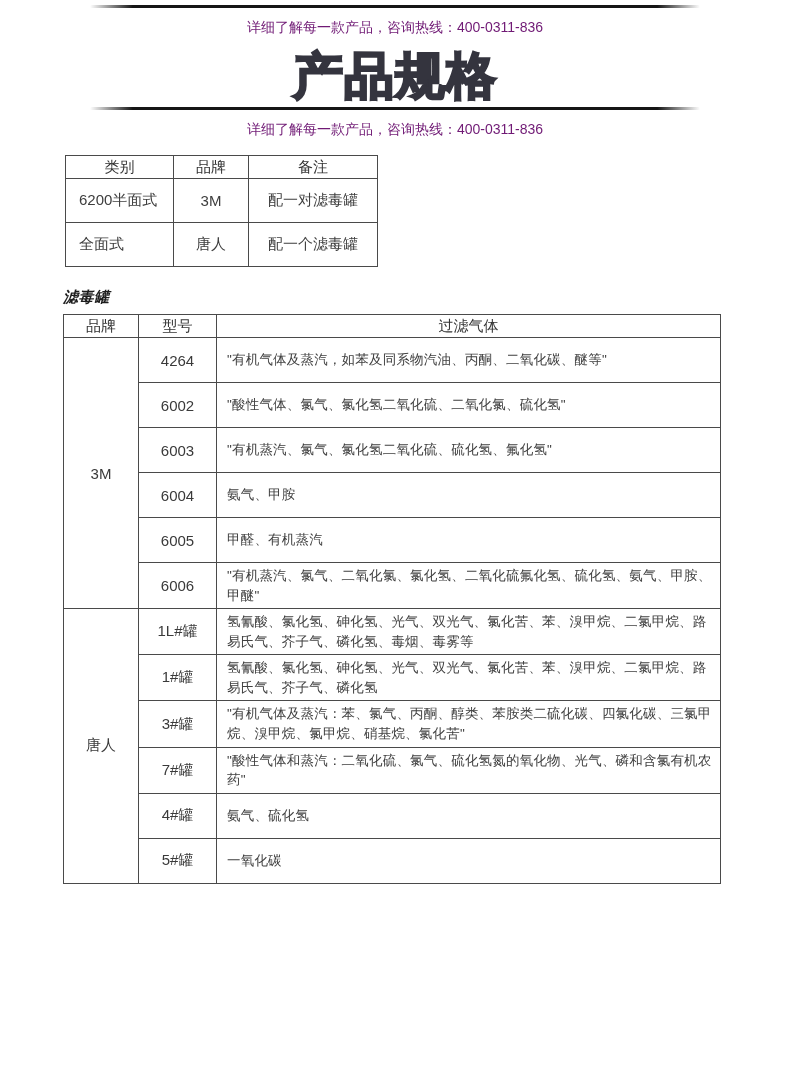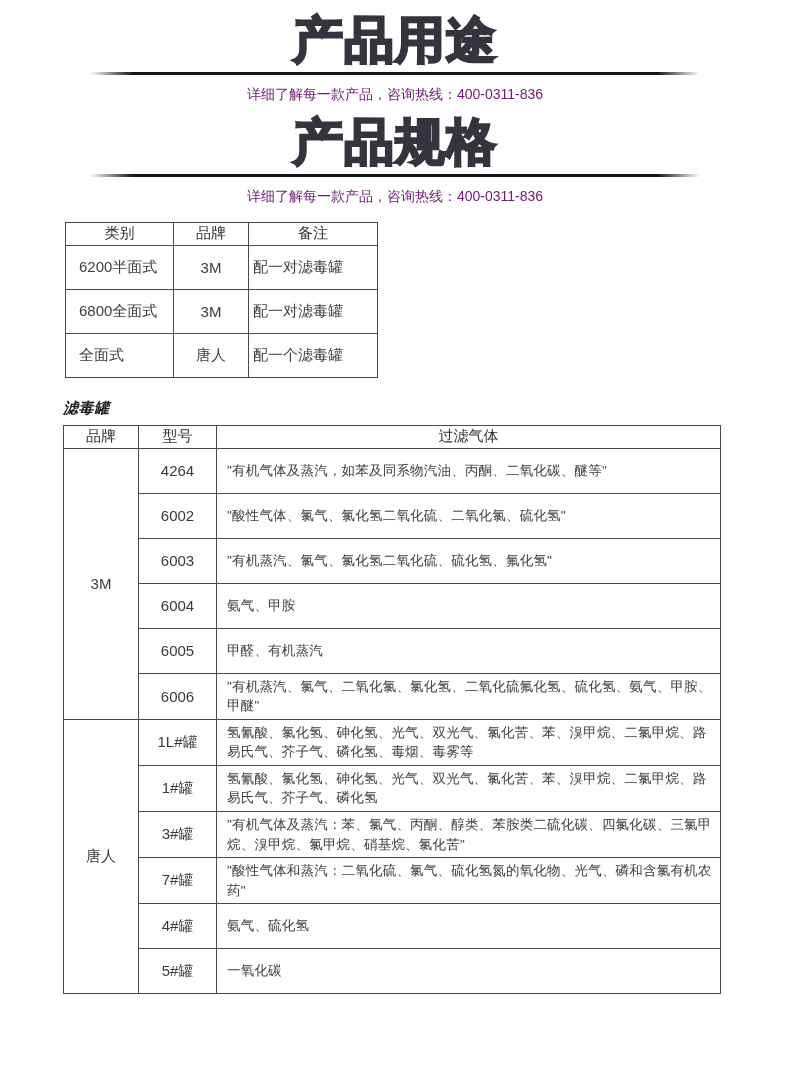--- a/index.html
+++ b/index.html
@@ -50,21 +50,21 @@
     color:var(--table-text);
     font-weight:normal;
     overflow:hidden;
   }
   
   .spec-table{margin:17px 0 0 65px;width:312px;}
   .spec-table th{height:23px;font-size:15px;text-align:center;padding:1px 2px;color:#333;}
   .spec-table td{height:24px;font-size:15px;padding:12px 4px;}
   .spec-table td.c1{text-align:left;padding-left:13px;}
   .spec-table td.c2{text-align:center;}
-  .spec-table td.c3{}
+  .spec-table td.c3{text-align:center;}
   
   .canister-heading{
     margin:21px 0 7px 63px;
     font-size:15px;font-weight:bold;color:#1d1d1d;
     letter-spacing:0.5px;
     font-style:italic;
   }
   
   .canister-table{margin:0 0 0 63px;width:657px;}
   .canister-table th{height:23px;font-size:15px;text-align:center;padding:1px 2px;color:#333;}
@@ -74,21 +74,20 @@
   .canister-table td.gases{
     text-align:left;font-size:13.5px;line-height:1.45;
     padding:3px 8px 3px 10px;color:#404040;
     letter-spacing:0.2px;
   }
 </style>
 </head>
 <body>
 
 <div class="section1">
-  <h1 class="big-title">产品用途</h1>
   <div class="divider"></div>
   <p class="subtitle">详细了解每一款产品，咨询热线：400-0311-836</p>
 </div>
 
 <div class="section2">
   <h1 class="big-title">产品规格</h1>
   <div class="divider"></div>
   <p class="subtitle">详细了解每一款产品，咨询热线：400-0311-836</p>
 
   <table class="spec-table">
@@ -100,25 +99,20 @@
     <thead>
       <tr>
         <th>类别</th>
         <th>品牌</th>
         <th>备注</th>
       </tr>
     </thead>
     <tbody>
       <tr>
         <td class="c1">6200半面式</td>
-        <td class="c2">3M</td>
-        <td class="c3">配一对滤毒罐</td>
-      </tr>
-      <tr>
-        <td class="c1">6800全面式</td>
         <td class="c2">3M</td>
         <td class="c3">配一对滤毒罐</td>
       </tr>
       <tr>
         <td class="c1">全面式</td>
         <td class="c2">唐人</td>
         <td class="c3">配一个滤毒罐</td>
       </tr>
     </tbody>
   </table>

